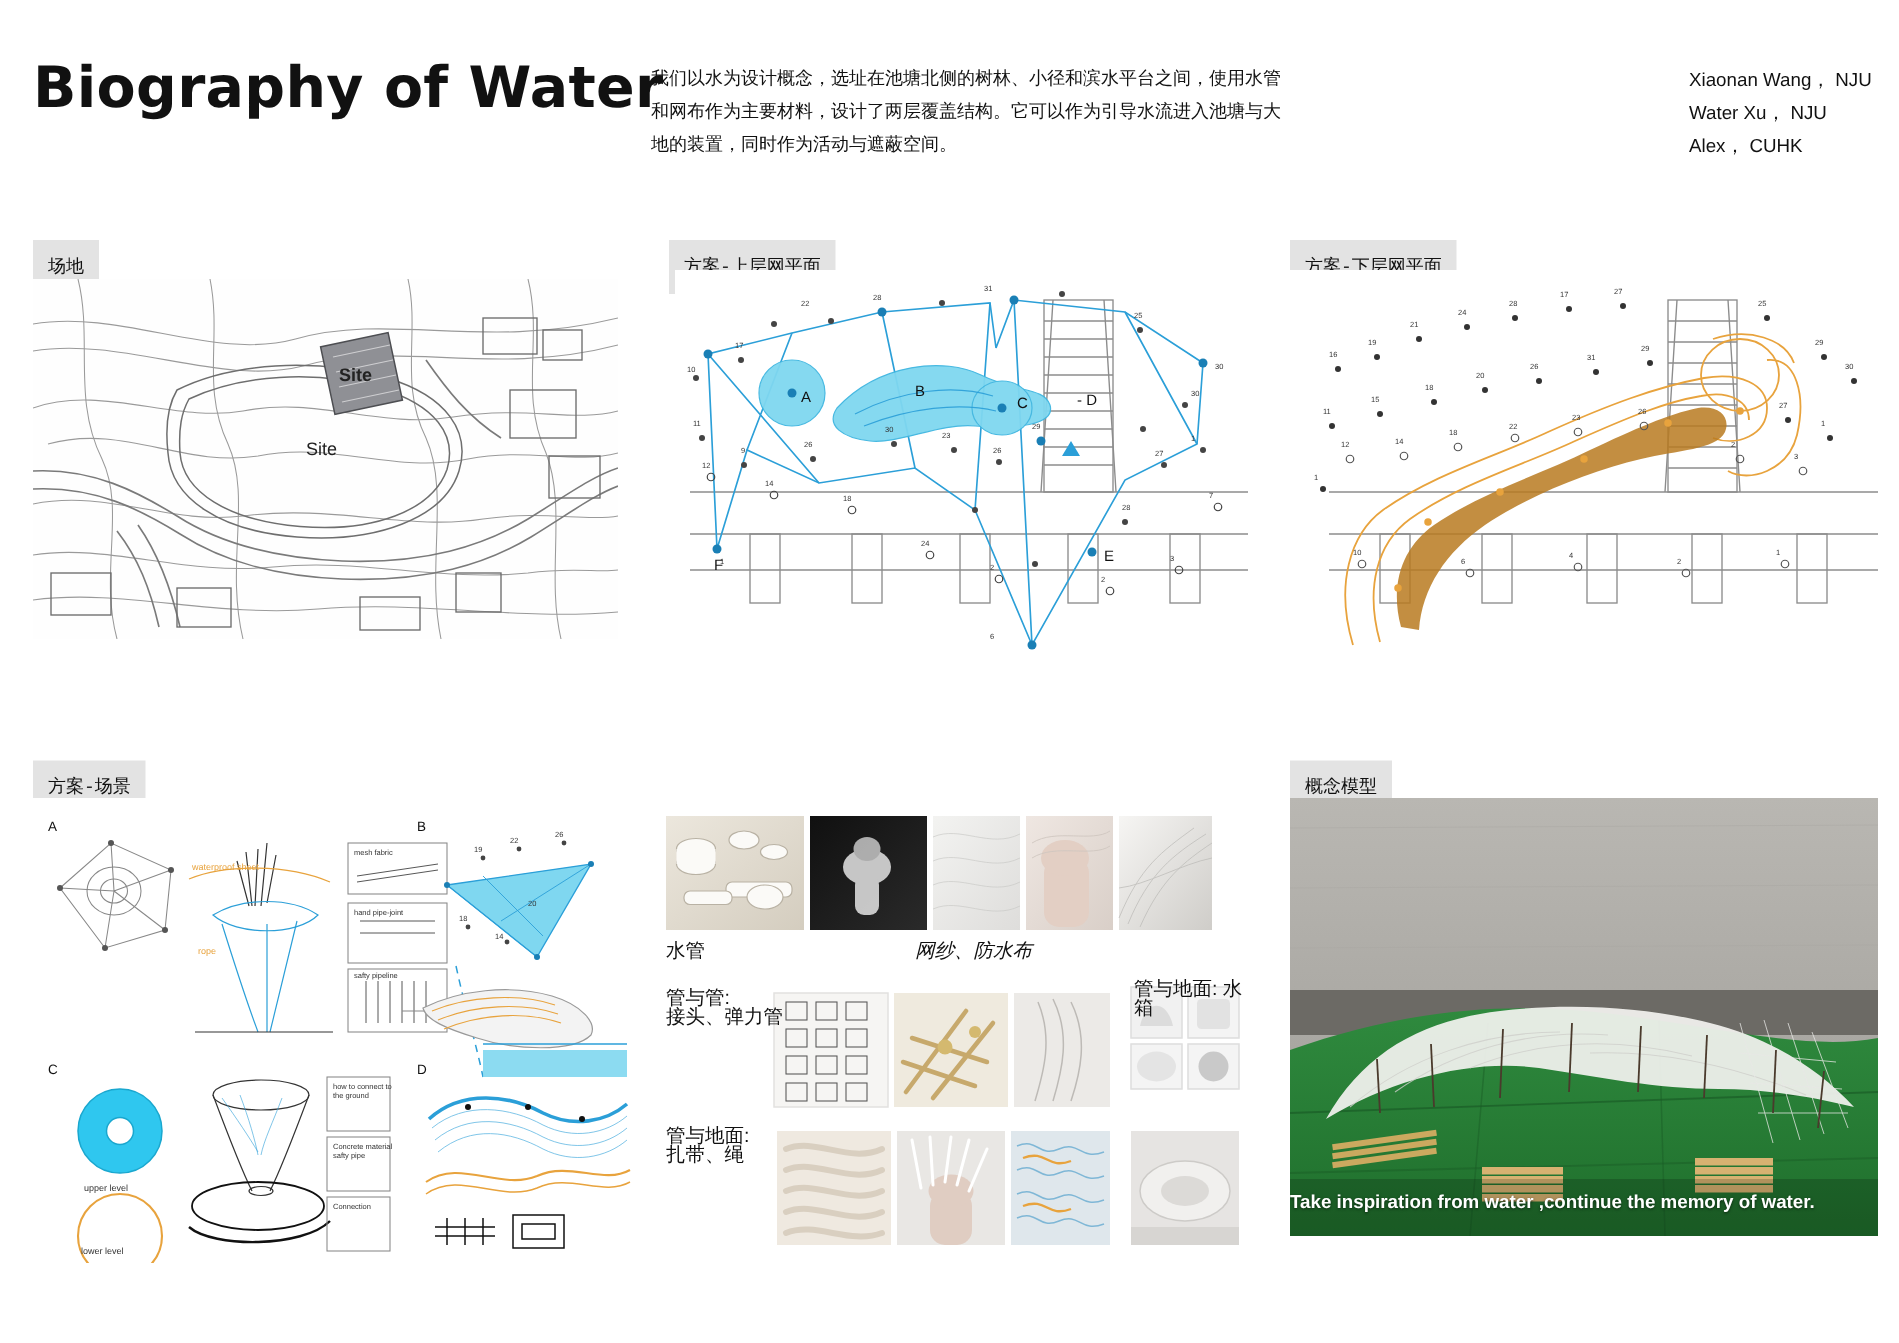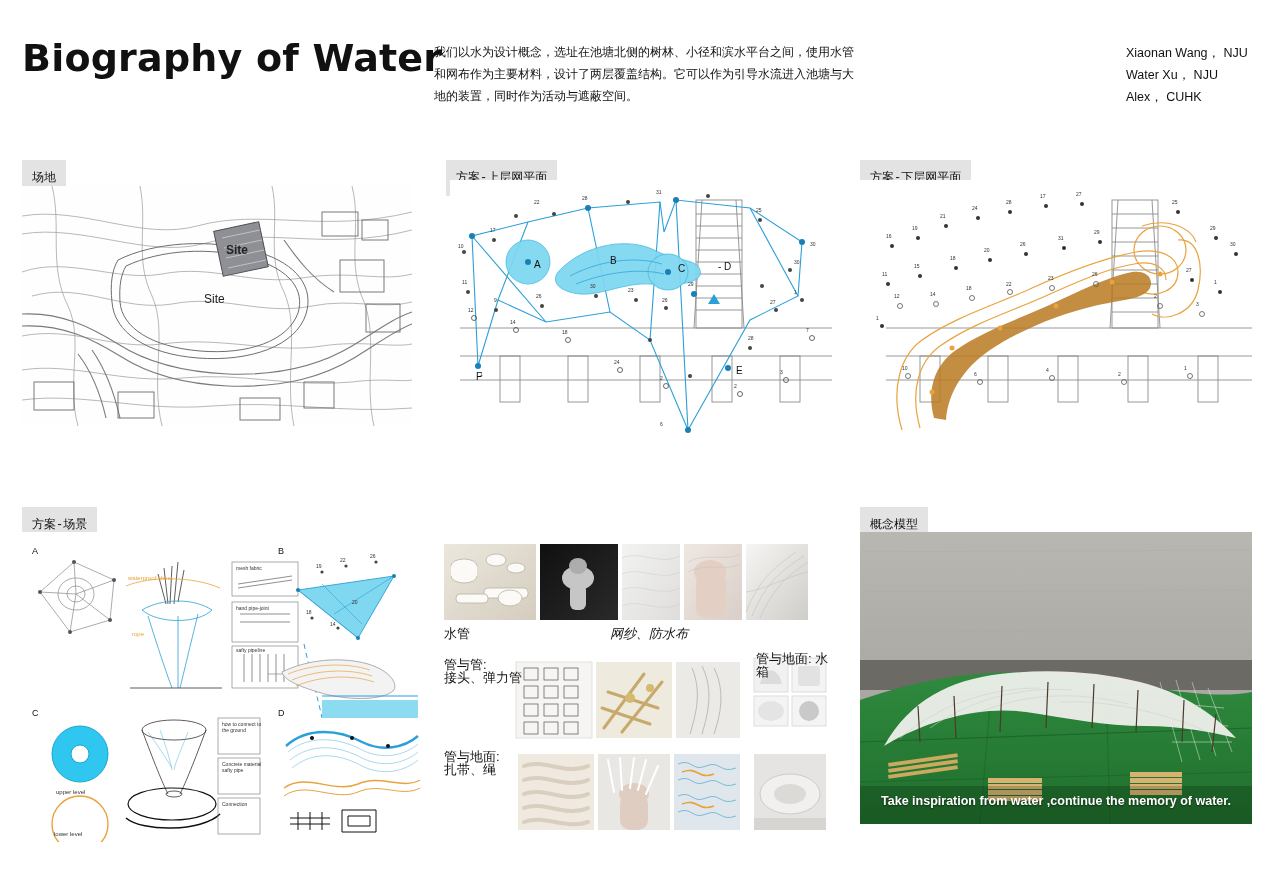--- a/index.html
+++ b/index.html
@@ -49,21 +49,21 @@
   
   #scenario{left:22px;top:532px;width:400px;height:310px;}
 
   
   #materials{left:444px;top:532px;width:390px;height:310px;}
   .mat-caption{position:absolute;font-size:13px;color:#111;line-height:13px;white-space:pre-line;}
 
   
   #model{left:860px;top:532px;width:392px;height:292px;background:#7d7f7c;}
   .model-caption{
-    position:absolute;left:0;right:0;bottom:16px;text-align:center;
+    position:absolute;left:0;right:0;bottom:16px;text-align:left;
     color:#fff;font-size:12.5px;font-weight:600;
     text-shadow:0 1px 2px rgba(0,0,0,.6);
   }
   svg{display:block;}
   .tiny{font-size:5px;fill:#333;font-family:"Liberation Sans",sans-serif;}
 </style>
 </head>
 <body>
 
 <div class="board">

